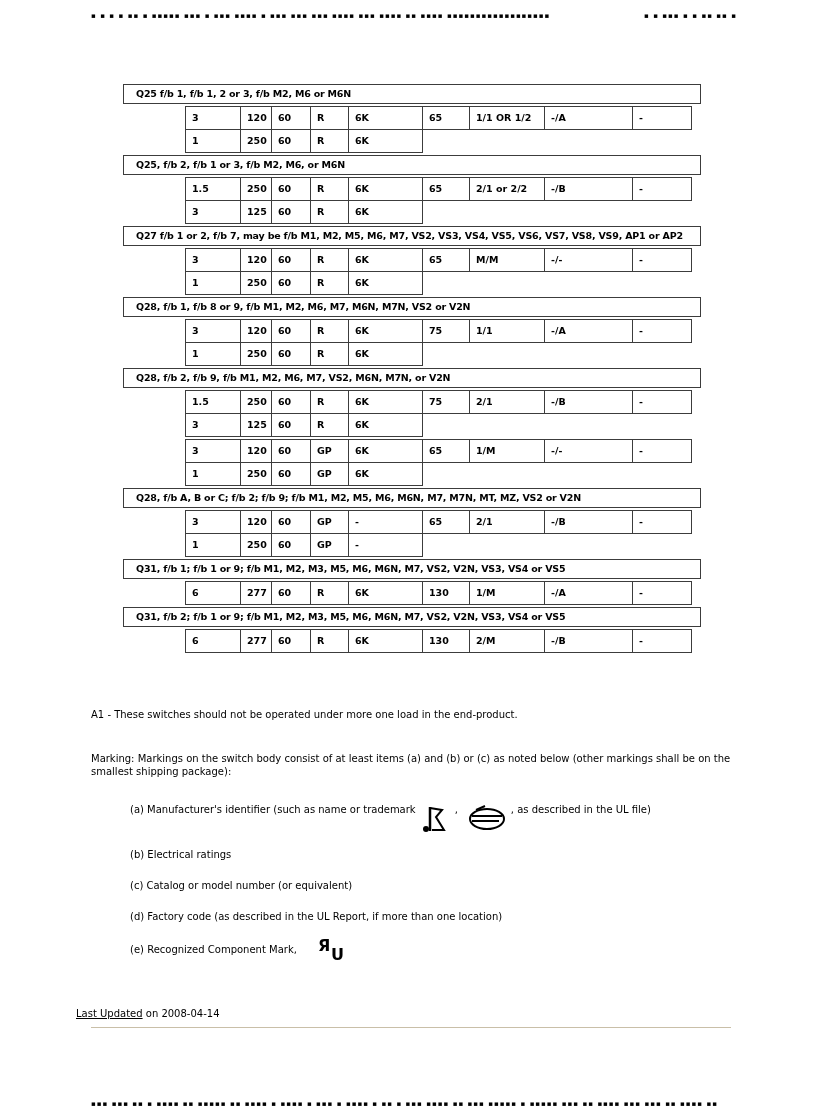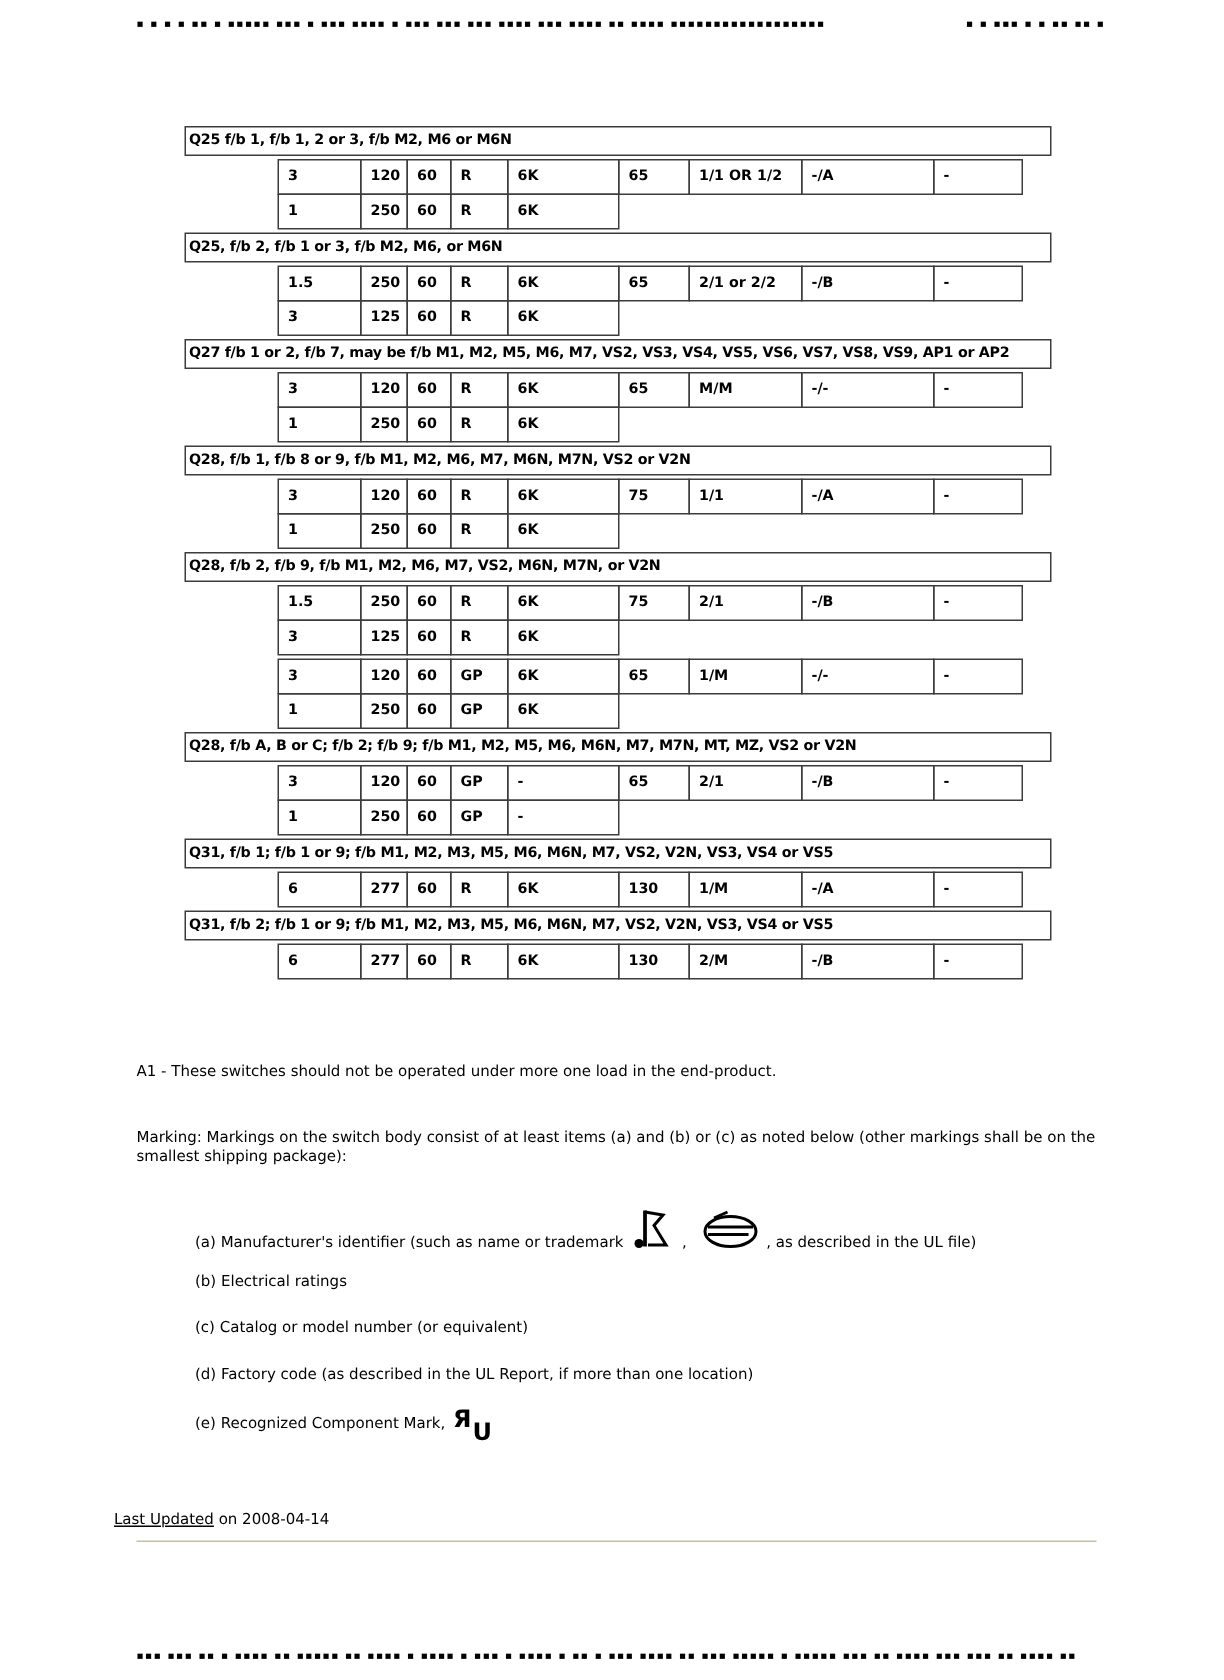--- a/index.html
+++ b/index.html
@@ -7,44 +7,44 @@
   body {
     width:816px; height:1120px; position:relative; overflow:hidden;
     font-family:"DejaVu Sans", sans-serif; color:#000;
   }
   .redact { position:absolute; font-size:7px; letter-spacing:1px; font-weight:bold; color:#000; }
   .redact-top { top:12px; left:91px; right:79px; display:flex; justify-content:space-between; }
   .redact-bottom { top:1100px; left:91px; }
 
   .tables { position:absolute; top:84px; left:123px; width:578px; }
   .theader {
-    width:578px; border:1px solid #3c3c3c; padding:3px 2px;
+    width:578px; border:1px solid #3c3c3c; padding:3px 12px;
     font-size:9.5px; font-weight:bold; line-height:12px; letter-spacing:-0.2px;
     margin-bottom:2px;
   }
   .trows { margin-left:62px; margin-bottom:2px; }
   .trow { display:flex; }
   .trow + .trow { margin-top:-1px; }
   .tc {
     border:1px solid #3c3c3c; padding:4px 6px; flex:none;
     font-size:9.5px; font-weight:bold; line-height:14px; white-space:nowrap; overflow:hidden;
   }
   .tc + .tc { margin-left:-1px; }
-  .c0{width:56px}.c1{width:32px}.c2{width:30px}.c3{width:39px}.c4{width:75px}
+  .c0{width:56px}.c1{width:32px}.c2{width:40px}.c3{width:39px}.c4{width:75px}
   .c5{width:48px}.c6{width:76px}.c7{width:89px}.c8{width:60px}
 
   .note-a1 { position:absolute; top:709px; left:91px; font-size:10px; }
   .marking { position:absolute; top:752px; left:91px; width:648px; font-size:10px; line-height:13px; }
   .item { position:absolute; left:130px; font-size:10px; }
-  .item-a { top:804px; display:flex; align-items:flex-end; }
+  .item-a { top:804px; display:flex; align-items:flex-start; }
   .item-a .sep { margin:0 3px; }
   .item-b { top:849px; }
   .item-c { top:880px; }
   .item-d { top:911px; }
-  .item-e { top:936px; display:flex; align-items:center; }
+  .item-e { top:936px; display:flex; align-items:center;gap:16px; }
   .logo { flex:none; margin:0 5px; line-height:0; }
   .last-updated { position:absolute; top:1008px; left:76px; font-size:10px; }
   .lu-link { text-decoration:underline; }
   .rule { position:absolute; top:1027px; left:91px; width:640px; border-top:1px solid #c9bfa8; }
 </style>
 </head>
 <body>
 
 <div class="page">
 

